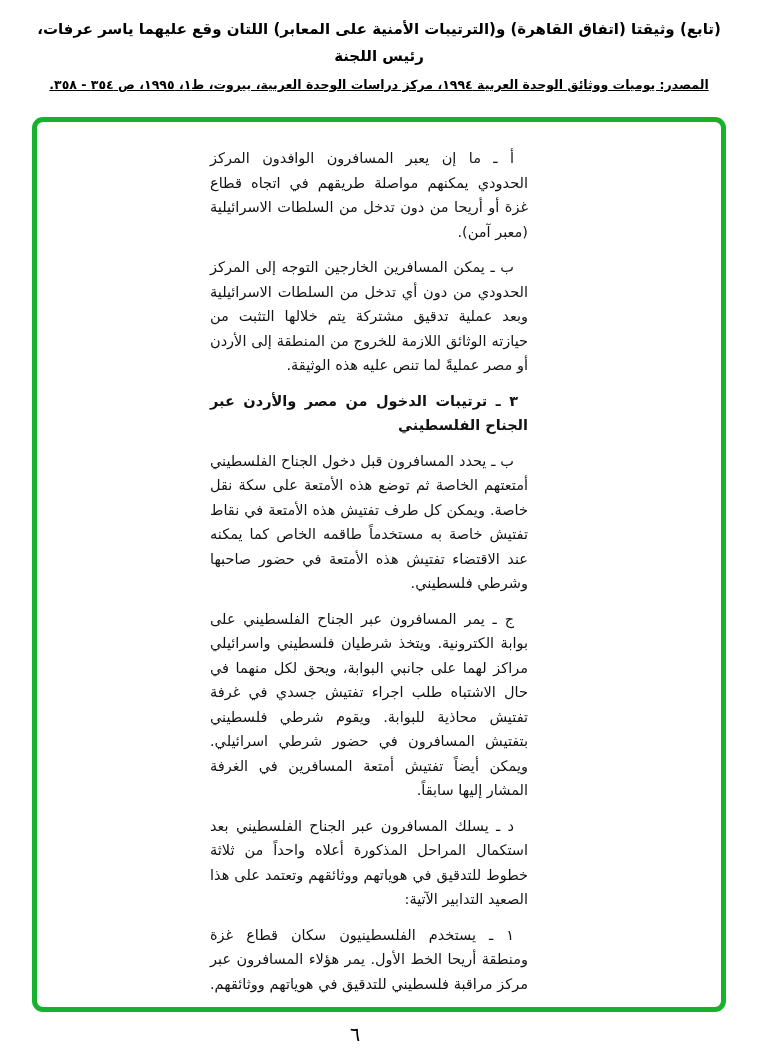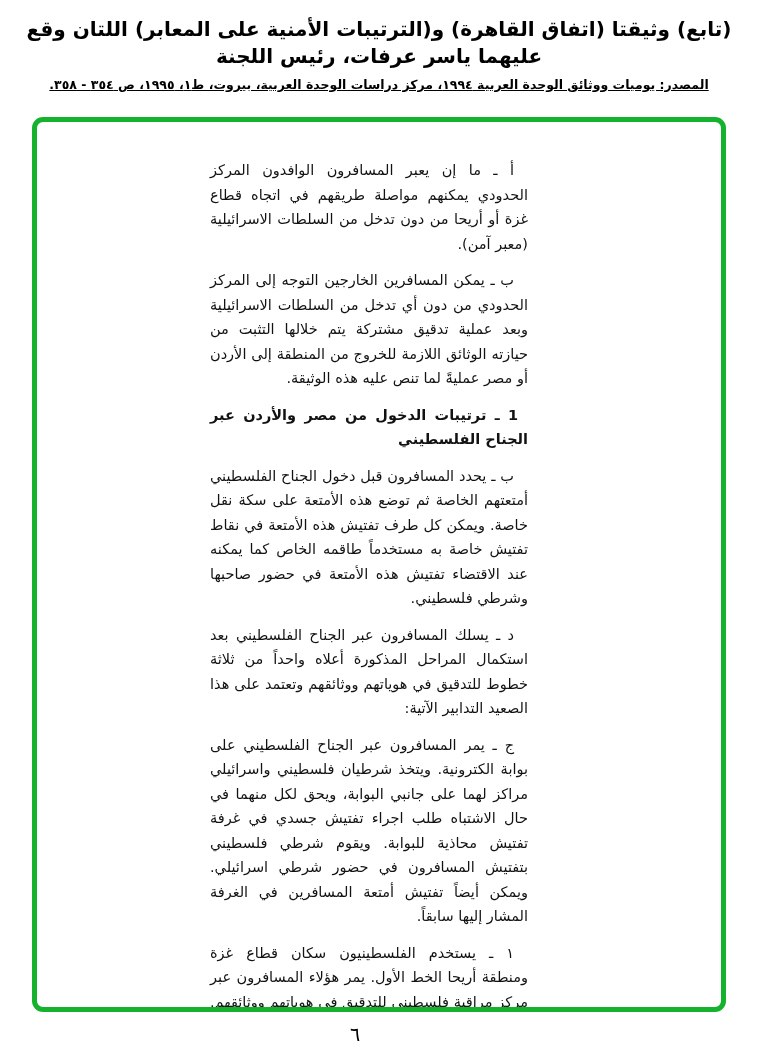--- a/index.html
+++ b/index.html
@@ -13,21 +13,21 @@
   }
   .header {
     position: absolute;
     top: 16px; left: 22px; right: 22px;
     direction: rtl;
     text-align: center;
     font-weight: bold;
     color: #000;
   }
   .header-line { line-height: 27px; }
-  .header-line.big { font-size: 20px; }
+  .header-line.big { font-size: 15px; }
   .header-line.small { font-size: 12.5px; margin-top: 1px; text-decoration: underline; }
 
   .doc-box {
     position: absolute;
     left: 32px; top: 117px;
     width: 684px; height: 885px;
     border: 5px solid #15b22d;
     border-radius: 11px;
     background: #ffffff;
     overflow: hidden;
@@ -38,21 +38,21 @@
     right: 193px;
     width: 318px;
     direction: rtl;
     text-align: justify;
     text-align-last: right;
     font-size: 14.5px;
     line-height: 24.5px;
     color: #121212;
   }
   .para {
-    margin: 12px 0 11px 0;
+    margin: 0 0 11px 0;
     text-indent: 14px;
   }
   .para.heading {
     font-weight: bold;
     text-indent: 10px;
   }
   .page-num {
     position: absolute;
     top: 1023px; left: 0;
     width: 710px;
@@ -66,21 +66,21 @@
 
 <div class="header">
   <div class="header-line big">(تابع) وثيقتا (اتفاق القاهرة) و(الترتيبات الأمنية على المعابر) اللتان وقع عليهما ياسر عرفات، رئيس اللجنة</div>
   <div class="header-line small">المصدر: يوميات ووثائق الوحدة العربية ١٩٩٤، مركز دراسات الوحدة العربية، بيروت، ط١، ١٩٩٥، ص ٣٥٤ - ٣٥٨.</div>
 </div>
 
 <div class="doc-box">
   <div class="text-col">
     <div class="para">أ ـ ما إن يعبر المسافرون الوافدون المركز الحدودي يمكنهم مواصلة طريقهم في اتجاه قطاع غزة أو أريحا من دون تدخل من السلطات الاسرائيلية (معبر آمن).</div>
     <div class="para">ب ـ يمكن المسافرين الخارجين التوجه إلى المركز الحدودي من دون أي تدخل من السلطات الاسرائيلية وبعد عملية تدقيق مشتركة يتم خلالها التثبت من حيازته الوثائق اللازمة للخروج من المنطقة إلى الأردن أو مصر عمليةً لما تنص عليه هذه الوثيقة.</div>
-    <div class="para heading">1 ـ ترتيبات الدخول من مصر والأردن عبر الجناح الفلسطيني</div>
+    <div class="para heading">٣ ـ ترتيبات الدخول من مصر والأردن عبر الجناح الفلسطيني</div>
     <div class="para">ب ـ يحدد المسافرون قبل دخول الجناح الفلسطيني أمتعتهم الخاصة ثم توضع هذه الأمتعة على سكة نقل خاصة. ويمكن كل طرف تفتيش هذه الأمتعة في نقاط تفتيش خاصة به مستخدماً طاقمه الخاص كما يمكنه عند الاقتضاء تفتيش هذه الأمتعة في حضور صاحبها وشرطي فلسطيني.</div>
+    <div class="para">ج ـ يمر المسافرون عبر الجناح الفلسطيني على بوابة الكترونية. ويتخذ شرطيان فلسطيني واسرائيلي مراكز لهما على جانبي البوابة، ويحق لكل منهما في حال الاشتباه طلب اجراء تفتيش جسدي في غرفة تفتيش محاذية للبوابة. ويقوم شرطي فلسطيني بتفتيش المسافرون في حضور شرطي اسرائيلي. ويمكن أيضاً تفتيش أمتعة المسافرين في الغرفة المشار إليها سابقاً.</div>
     <div class="para">د ـ يسلك المسافرون عبر الجناح الفلسطيني بعد استكمال المراحل المذكورة أعلاه واحداً من ثلاثة خطوط للتدقيق في هوياتهم ووثائقهم وتعتمد على هذا الصعيد التدابير الآتية:</div>
-    <div class="para">ج ـ يمر المسافرون عبر الجناح الفلسطيني على بوابة الكترونية. ويتخذ شرطيان فلسطيني واسرائيلي مراكز لهما على جانبي البوابة، ويحق لكل منهما في حال الاشتباه طلب اجراء تفتيش جسدي في غرفة تفتيش محاذية للبوابة. ويقوم شرطي فلسطيني بتفتيش المسافرون في حضور شرطي اسرائيلي. ويمكن أيضاً تفتيش أمتعة المسافرين في الغرفة المشار إليها سابقاً.</div>
     <div class="para">١ ـ يستخدم الفلسطينيون سكان قطاع غزة ومنطقة أريحا الخط الأول. يمر هؤلاء المسافرون عبر مركز مراقبة فلسطيني للتدقيق في هوياتهم ووثائقهم. ويجري</div>
   </div>
 </div>
 
 <div class="page-num">٦</div>
 
 </body></html>

